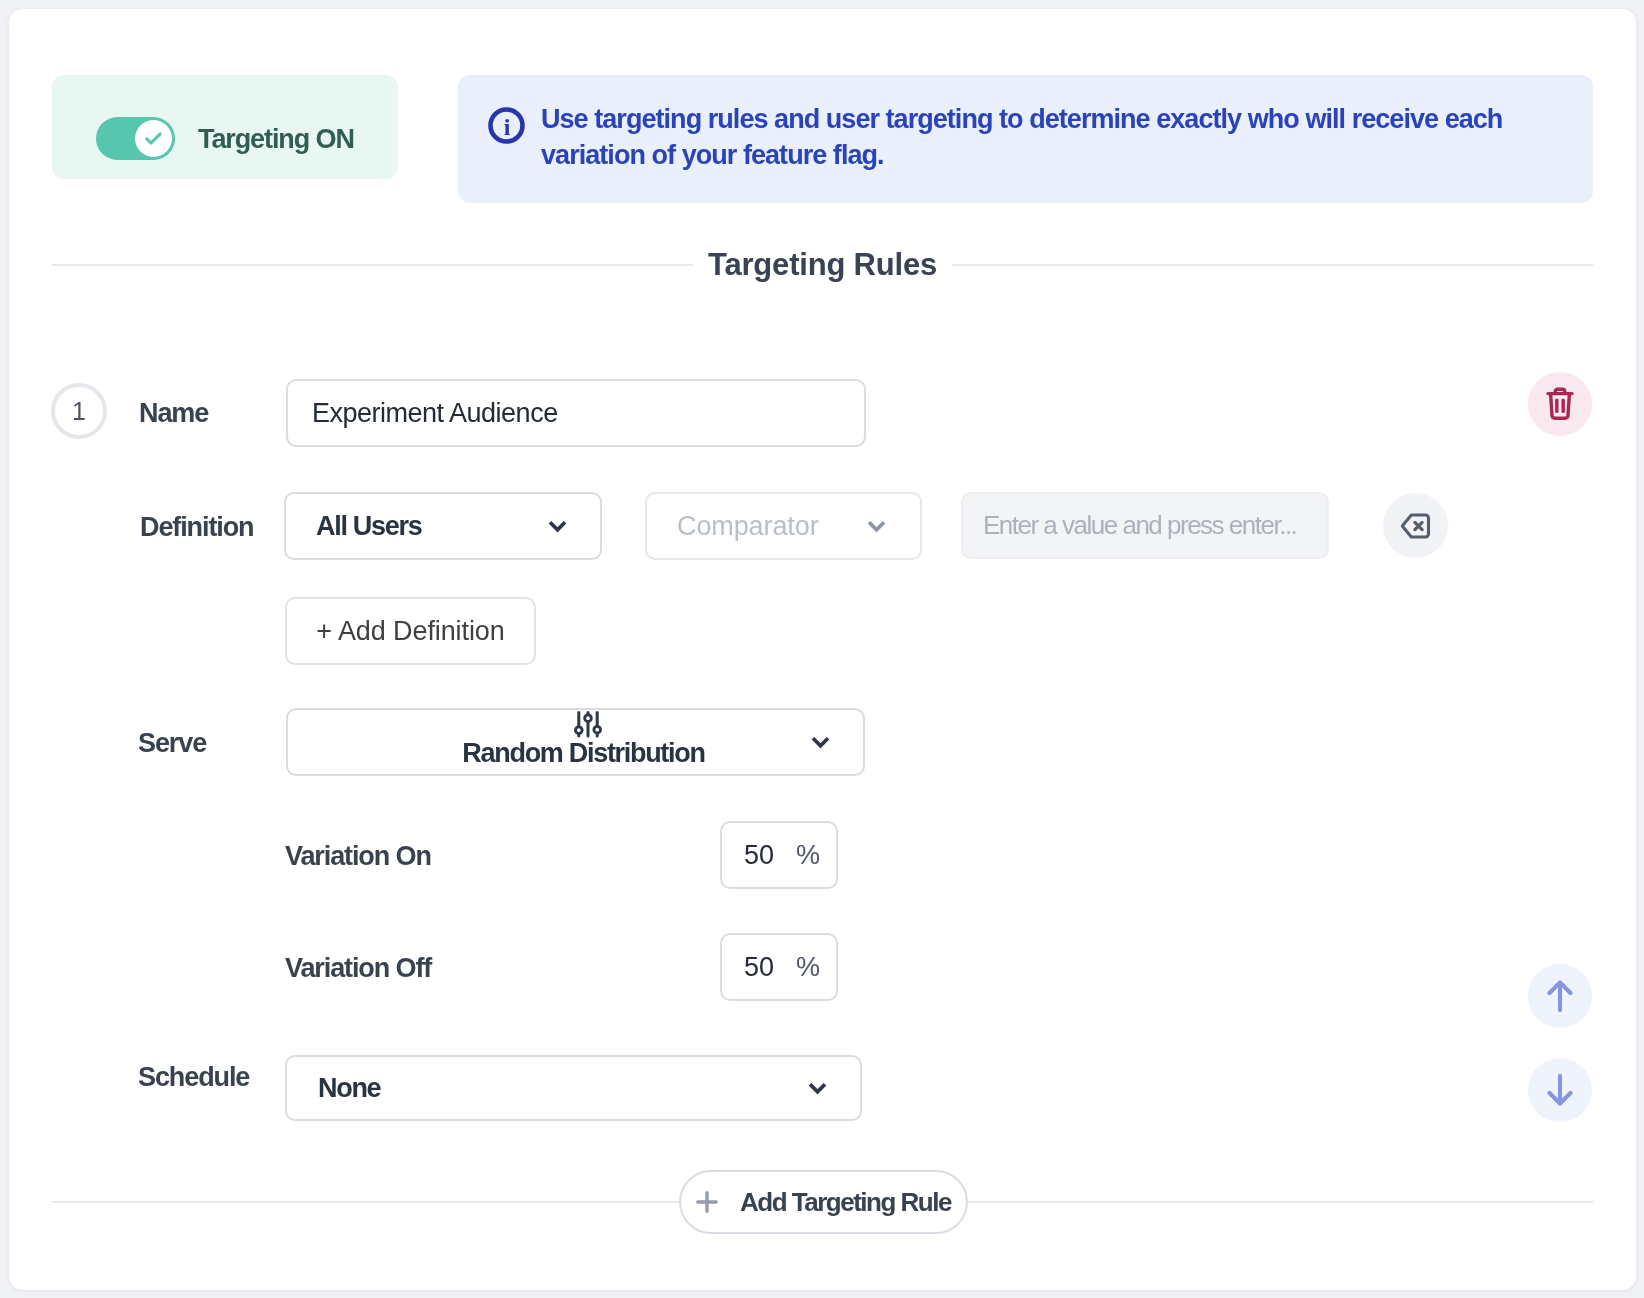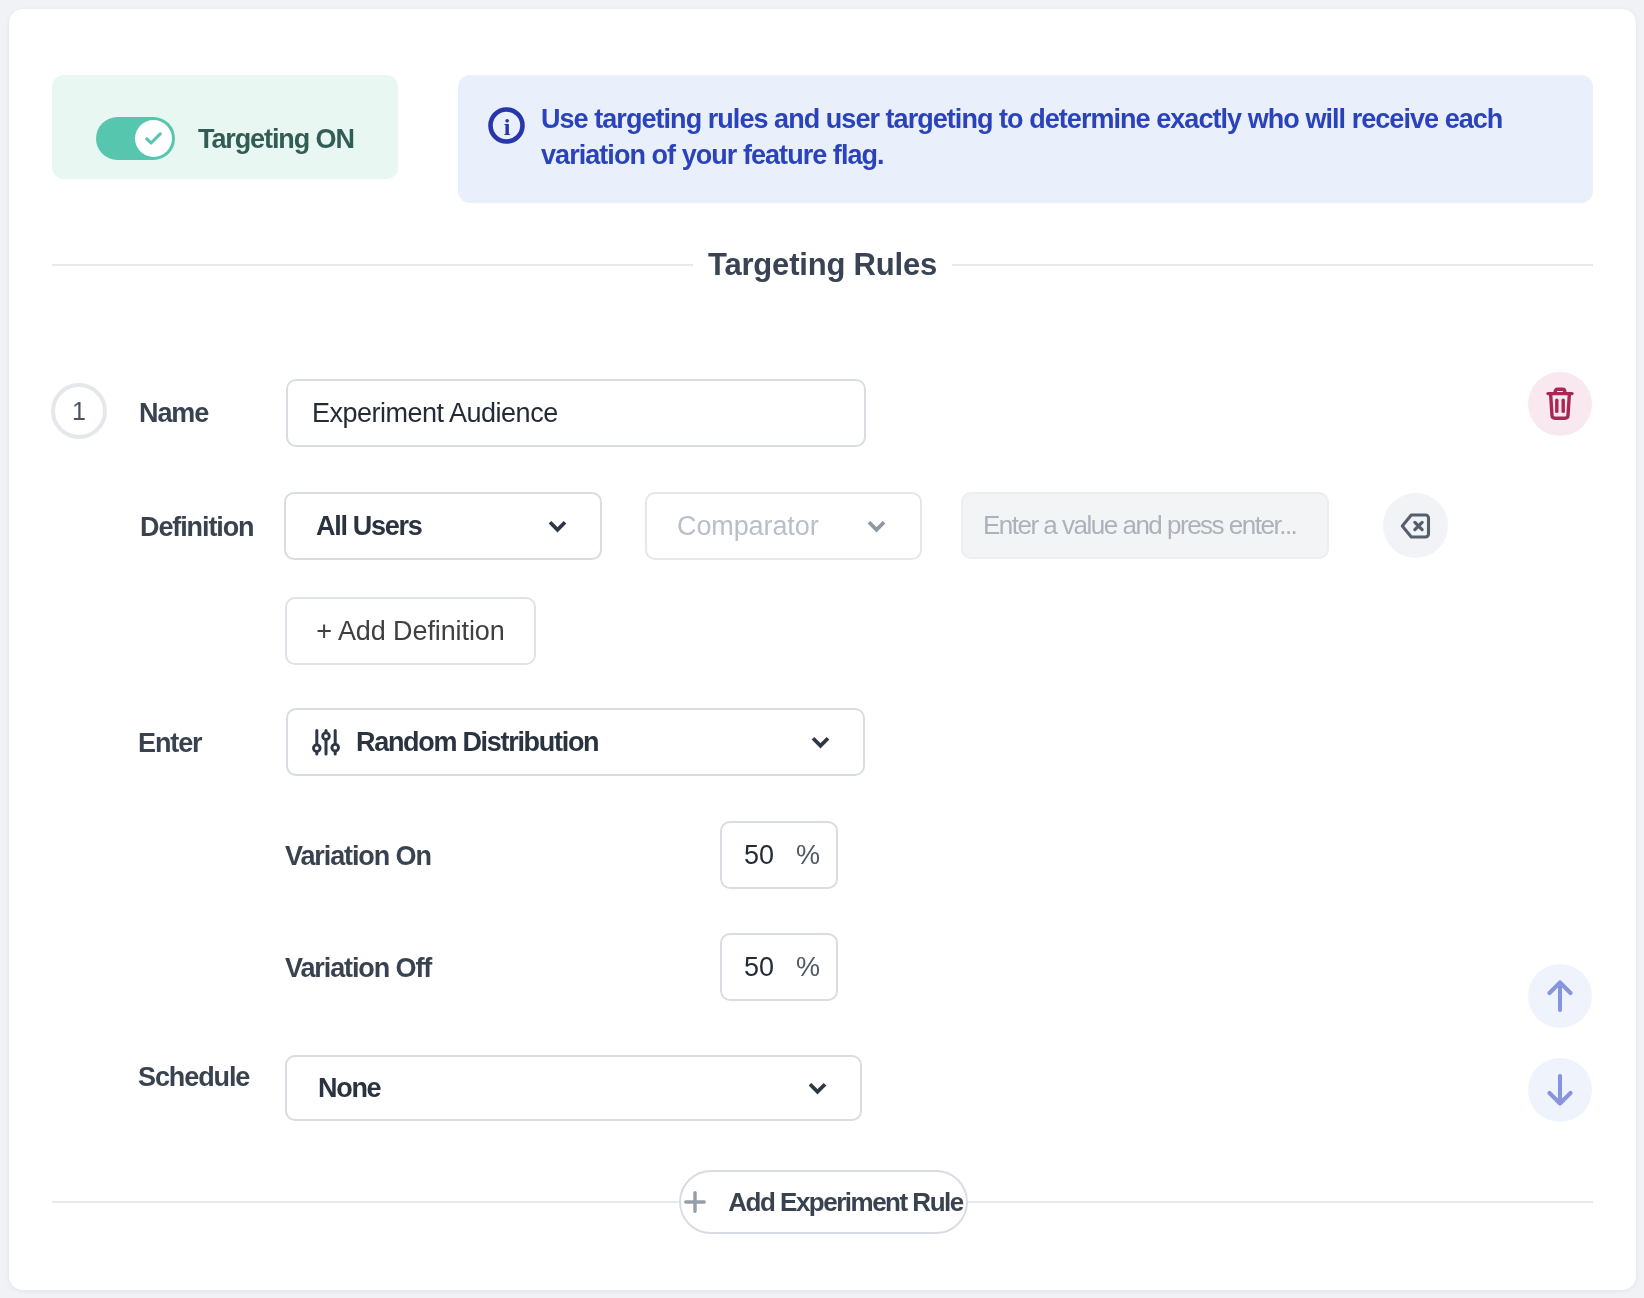--- a/index.html
+++ b/index.html
@@ -113,22 +113,22 @@
   <div class="abs valinput">Enter a value and press enter...</div>
   <div class="abs iconbtn backbtn">
     <svg width="31" height="26" viewBox="0 0 31 26">
       <path d="M11.3 2 H25.5 a3 3 0 0 1 3 3 V21 a3 3 0 0 1 -3 3 H11.3 L2.3 13 Z" fill="none" stroke="#555e6d" stroke-width="3.1" stroke-linejoin="round"></path>
       <path d="M14.9 9.4 L22.1 16.6 M22.1 9.4 L14.9 16.6" stroke="#555e6d" stroke-width="3.3" stroke-linecap="round"></path>
     </svg>
   </div>
 
   <div class="abs adddef">+ Add Definition</div>
 
-  <div class="abs label" style="left:138px; top:728px;">Enter</div>
-  <div class="sel" style="left:286px; top:708px; width:579px; height:68px;">
+  <div class="abs label" style="left:138px; top:728px;">Serve</div>
+  <div class="sel" style="left:286px; top:708px; width:579px; height:68px;flex-direction:column;">
     <svg style="margin-left:24px;" width="28" height="28" viewBox="0 0 28 28">
       <g stroke="#2e3747" stroke-width="3" fill="none" stroke-linecap="round">
         <path d="M4.8 2.5 V26"></path>
           <path d="M14 2.5 V26"></path>
           <path d="M23.2 2.5 V26"></path>
       </g>
       <circle cx="4.8" cy="20.2" r="3.3" fill="#fff" stroke="#2e3747" stroke-width="2.9"></circle>
       <circle cx="14" cy="8.2" r="3.3" fill="#fff" stroke="#2e3747" stroke-width="2.9"></circle>
       <circle cx="23.2" cy="19.7" r="3.3" fill="#fff" stroke="#2e3747" stroke-width="2.9"></circle>
     </svg>
@@ -172,16 +172,16 @@
     <svg class="chev" style="right:33px;" width="19" height="13" viewBox="0 0 19 13">
         <path d="M2 2.2 L9.5 9.9 L17 2.2" fill="none" stroke="#2e3747" stroke-width="3.7" stroke-linejoin="miter"></path>
       </svg>
   </div>
 
   <div class="abs bottomline"></div>
   <div class="abs addrule">
     <svg width="22" height="22" viewBox="0 0 22 22">
         <path d="M11 1.8 V20.2 M1.8 11 H20.2" stroke="#959da8" stroke-width="3.4" stroke-linecap="round"></path>
       </svg>
-    <span style="margin-left:22px;">Add Experiment Rule</span>
+    <span style="margin-left:22px;">Add Targeting Rule</span>
   </div>
 
 </div>
 
 </body></html>

